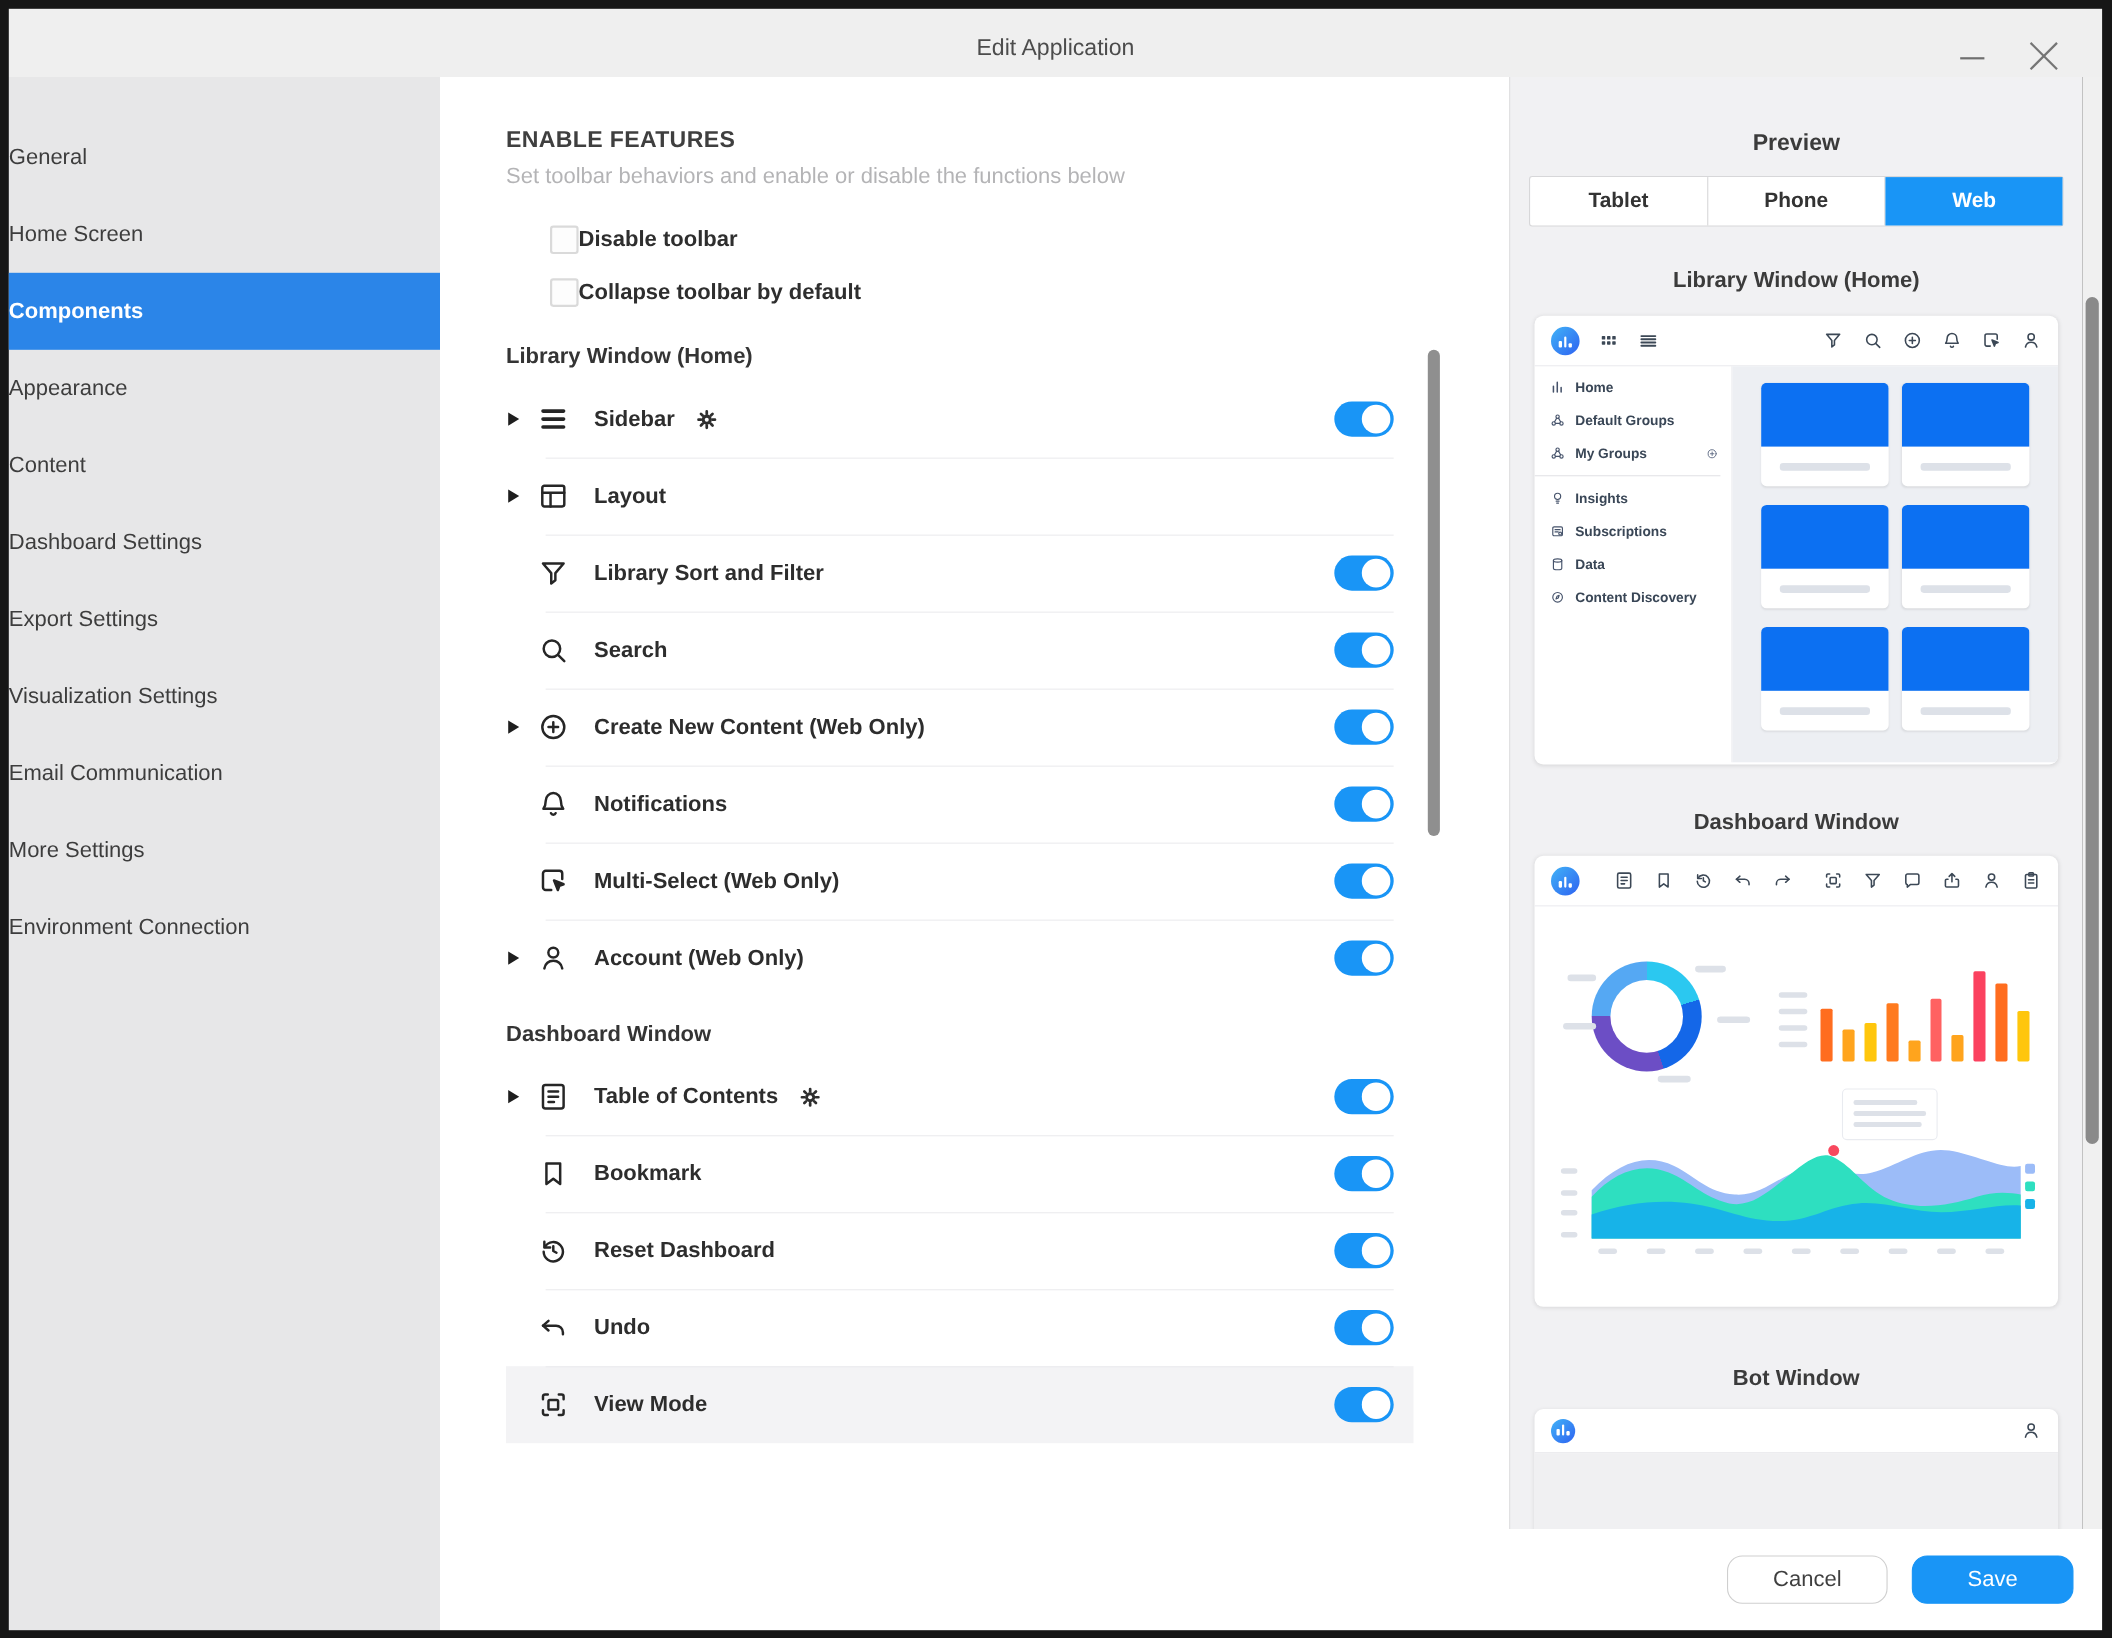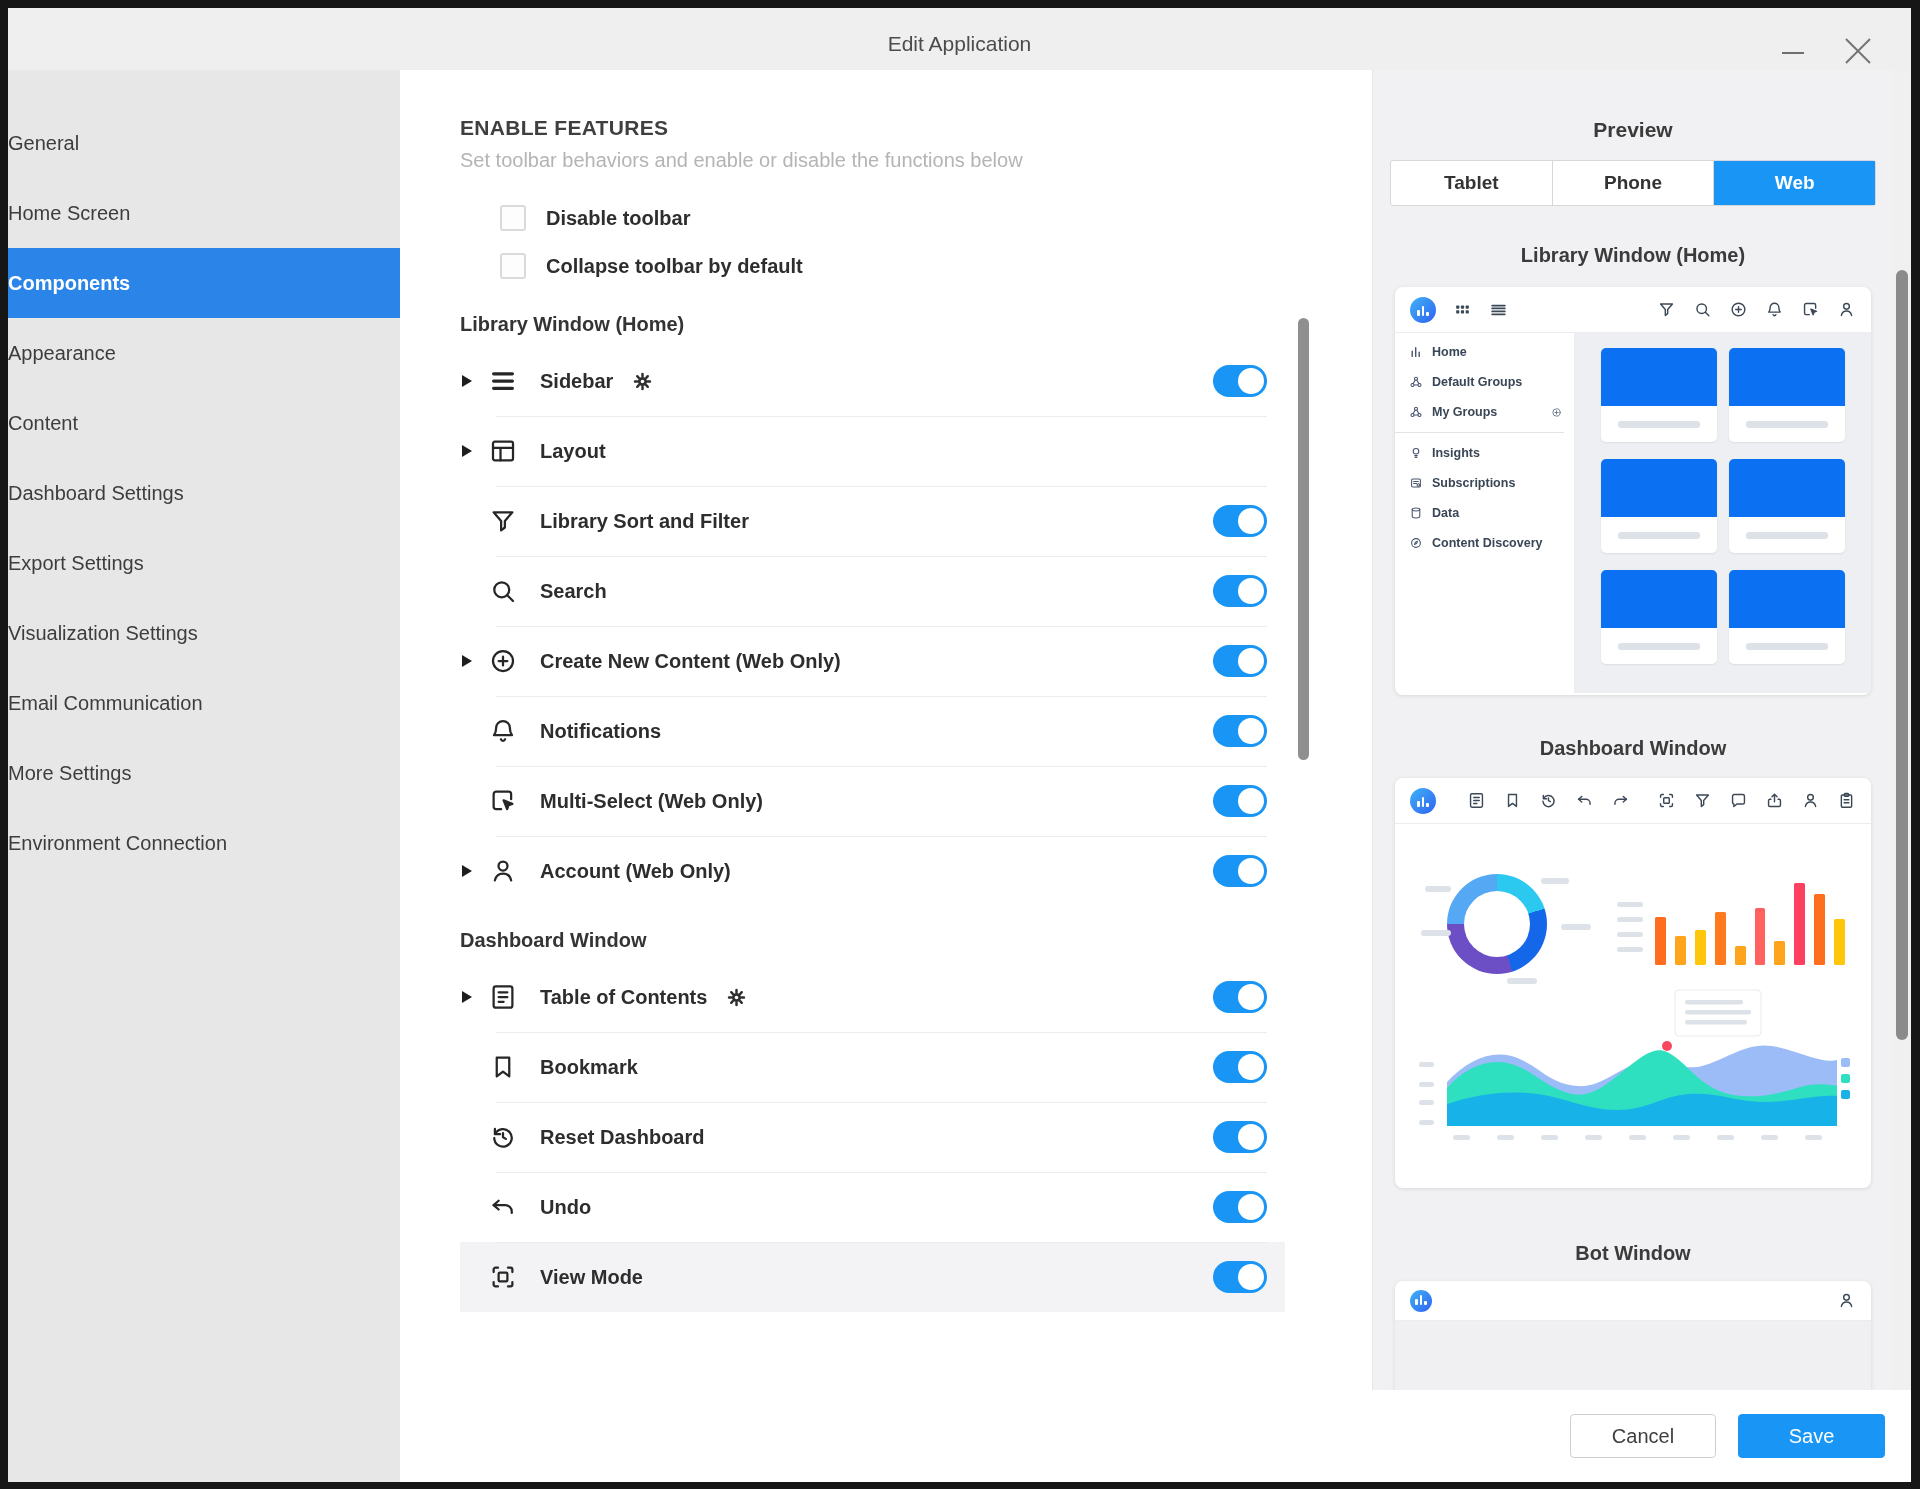--- a/index.html
+++ b/index.html
@@ -20,21 +20,21 @@
   .nav-item{height:70px;line-height:70px;font-size:20px;color:#3d3d3d;cursor:pointer;}
   .nav-item.sel{background:var(--selected);color:#fff;font-weight:700;}
   
   .content{left:400px;top:70px;width:972px;height:1320px;background:#fff;box-sizing:border-box;
            padding:46px 0 0 60px;overflow:hidden;}
   .content h1{margin:0;font-size:21px;font-weight:700;color:#3f3f3f;letter-spacing:.3px;}
   .content .sub{margin:9px 0 0;font-size:20px;color:#b4b4b6;}
   #checks{margin-top:22px;}
   .chk-row{height:48px;display:flex;align-items:center;}
   .checkbox{width:22px;height:22px;border:2px solid #dadada;border-radius:3px;background:#fdfdfd;margin-left:40px;cursor:pointer;flex:0 0 auto;}
-  .chk-label{margin-left:20px;font-size:20px;font-weight:700;color:#2e2e2e;}
+  .chk-label{font-size:20px;font-weight:700;color:#2e2e2e;}
   #rows{margin-top:6px;width:825px;}
   .sec-title{height:50px;line-height:56px;font-size:20px;font-weight:700;color:#343434;}
   .sec-title.later{margin-top:6px;}
   .frow{height:70px;display:flex;align-items:center;position:relative;}
   .frow.hl{background:#f3f3f5;}
   .frow+.frow:before{content:"";position:absolute;left:36px;right:18px;top:0;height:1px;background:#ececee;}
   .arrow{width:26px;margin-left:2px;flex:0 0 auto;}
   .arrow i{display:block;width:0;height:0;border-left:10px solid #1e1e1e;border-top:6px solid transparent;border-bottom:6px solid transparent;cursor:pointer;}
   .arrow.hid i{visibility:hidden;}
   .frow .ric{width:30px;height:30px;margin-right:22px;color:#262626;flex:0 0 auto;}
@@ -83,21 +83,21 @@
   .dash .ph{position:absolute;height:6px;}
   .barchart{position:absolute;left:222px;top:94px;width:230px;height:96px;}
   .baxis{position:absolute;left:0;top:30px;display:flex;flex-direction:column;gap:10px;}
   .baxis .pill{width:26px;height:5px;}
   .bars{position:absolute;left:38px;right:2px;bottom:3px;height:84px;display:flex;align-items:flex-end;gap:9px;}
   .bar{width:11px;border-radius:1.5px;}
   .areachart{position:absolute;left:22px;top:206px;width:434px;height:160px;}
   .bot-body{height:80px;background:#f0f0f2;}
   
   .footer{left:400px;top:1390px;width:1511px;height:92px;background:#fff;display:flex;align-items:center;justify-content:flex-end;gap:22px;padding-right:26px;box-sizing:border-box;}
-  .btn{height:44px;border-radius:4px;font-size:20px;font-family:inherit;cursor:pointer;}
+  .btn{height:44px;border-radius:14px;font-size:20px;font-family:inherit;cursor:pointer;}
   .btn.cancel{width:146px;background:#fff;border:1px solid #cfcfcf;color:#3f3f3f;}
   .btn.save{width:147px;background:var(--accent);border:1px solid var(--accent);color:#fff;}
   
   .win-track{left:1893px;top:70px;width:18px;height:1320px;background:#f0f0f0;}
   .win-scroll{left:1896px;top:270px;width:12px;height:770px;border-radius:6px;background:#8a8a8a;cursor:grab;}
   .ic{stroke:currentColor;fill:none;stroke-width:1.8;stroke-linecap:round;stroke-linejoin:round;display:block;width:100%;height:100%;}
 </style>
 </head>
 <body>
 

